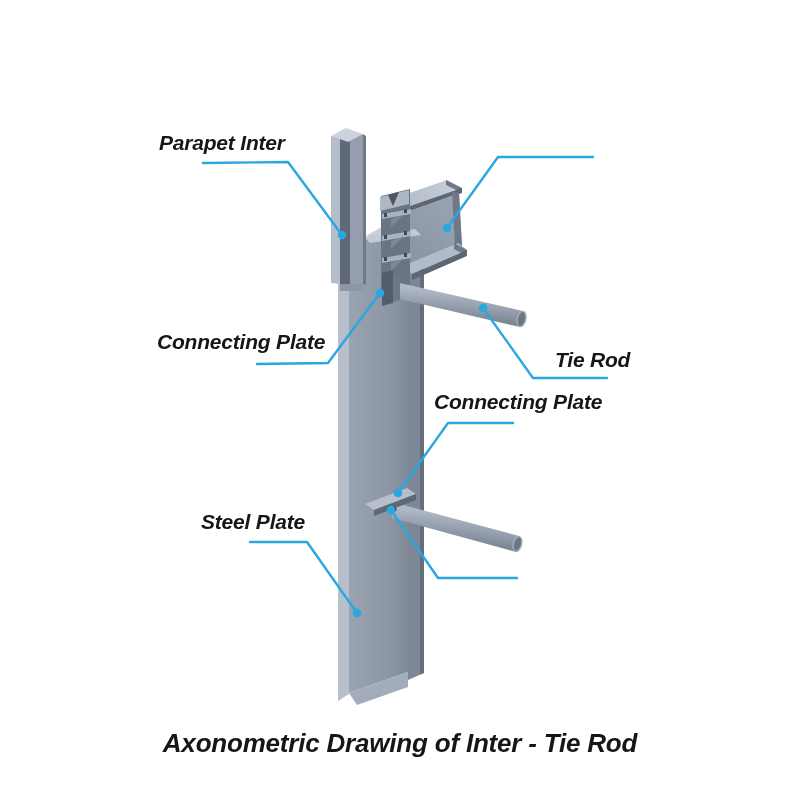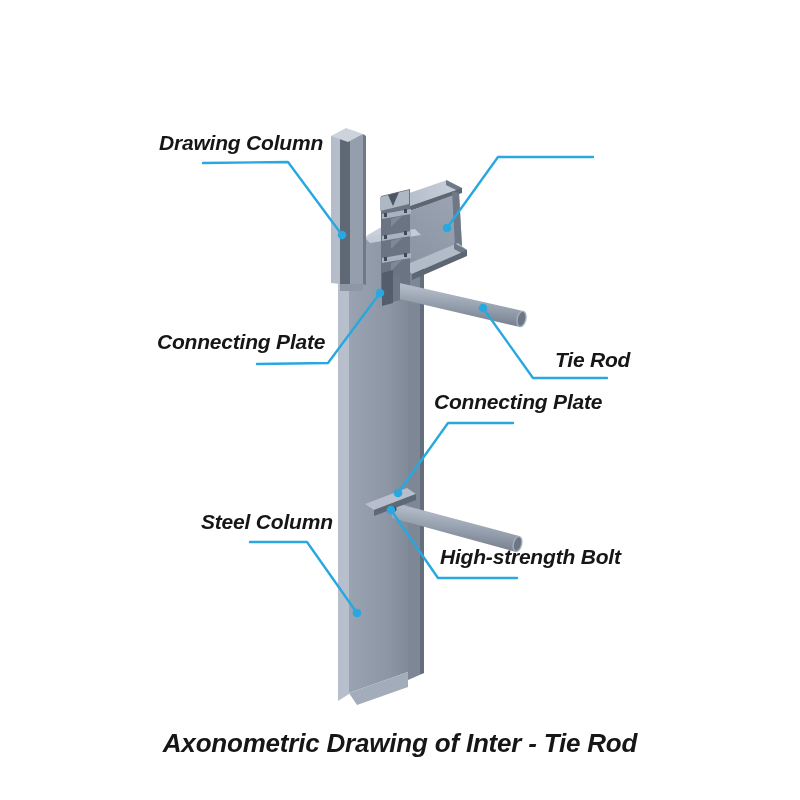--- a/index.html
+++ b/index.html
@@ -140,21 +140,20 @@
       <circle class="dot" cx="398" cy="493" r="4.3"></circle>
 
       <polyline class="leader" points="250,542 307,542 357,613"></polyline>
       <circle class="dot" cx="357" cy="613" r="4.3"></circle>
 
       <polyline class="leader" points="517,578 438,578 391,510"></polyline>
       <circle class="dot" cx="391" cy="510" r="4.3"></circle>
     </g>
   </svg>
 
-  <div class="lbl" style="left:159px;top:132px;">Drawing Column</div>
+  <div class="lbl" style="left:159px;top:132px;">Parapet Inter</div>
   <div class="lbl" style="left:157px;top:331px;">Connecting Plate</div>
   <div class="lbl" style="left:555px;top:349px;">Tie Rod</div>
   <div class="lbl" style="left:434px;top:391px;">Connecting Plate</div>
-  <div class="lbl" style="left:201px;top:511px;">Steel Column</div>
-  <div class="lbl" style="left:440px;top:546px;">High-strength Bolt</div>
+  <div class="lbl" style="left:201px;top:511px;">Steel Plate</div>
 
   <div class="title">Axonometric Drawing of Inter - Tie Rod</div>
 </div>
 
 </body></html>

